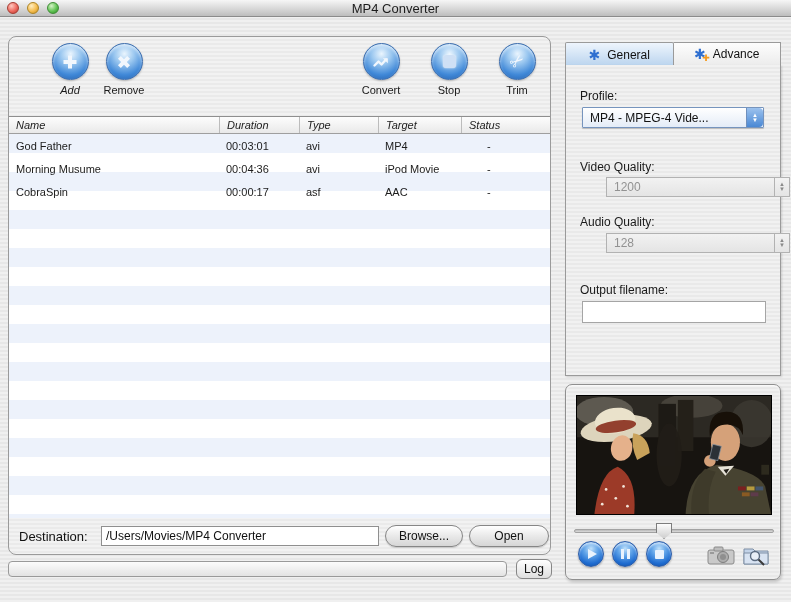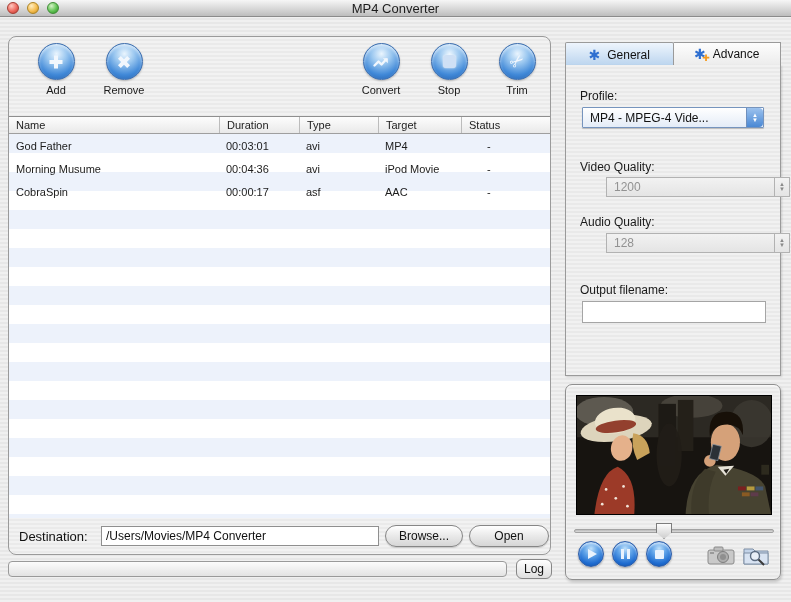--- a/index.html
+++ b/index.html
@@ -33,21 +33,21 @@
     box-shadow:inset 0 2px 3px rgba(255,255,255,.65), 0 1px 2px rgba(0,0,0,.25);
     display:flex; align-items:center; justify-content:center; }
   .tb-label { font-size:11px; color:#1a1a1a; margin-top:4px; }
   .glyph { width:20px; height:20px; display:block; }
   .scissors { font-size:17px; color:#f2f7fd; transform:rotate(-40deg); line-height:1; }
   .stop-square { width:13px; height:13px; border-radius:3px; background:#cfe0f5; box-shadow:0 0 2px rgba(255,255,255,.8); }
 
   
   .file-table { position:absolute; left:0px; top:79px; width:541px; height:402px; border-top:1px solid #8f8f8f; border-bottom:1px solid #bbb; background:#fff; }
   .thead { display:flex; height:17px; background:linear-gradient(#fdfdfd,#e9e9e9); border-bottom:1px solid #9f9f9f; font-size:11px; color:#222; }
-  .th { padding:2px 0 8px 7px; border-left:1px solid #bcbcbc; overflow:hidden; white-space:nowrap; }
+  .th { padding:2px 0 8px 7px; border-left:1px solid #bcbcbc; overflow:hidden; white-space:nowrap;font-style:italic; }
   .th:first-child { border-left:none; }
   .c-name{width:210px;} .c-dur{width:80px;} .c-type{width:79px;} .c-target{width:83px;} .c-status{flex:1;}
   .tbody { height:384px; background:repeating-linear-gradient(to bottom,#edf2fb 0 19px,#ffffff 19px 38px); }
   .trow { display:flex; height:23px; font-size:11px; color:#1c1c1c; align-items:center; }
   .td { padding-left:7px; overflow:hidden; white-space:nowrap; }
   .td.c-status { padding-left:26px; }
 
   
   .dest-row { position:absolute; left:0; top:488px; width:100%; height:26px; }
   .dest-label { position:absolute; left:10px; top:4px; font-size:13px; color:#111; }
@@ -129,21 +129,21 @@
   <div class="titlebar">
     <div class="tl red"></div>
     <div class="tl yellow"></div>
     <div class="tl green"></div>
     <div class="title">MP4 Converter</div>
   </div>
 
   <div class="left-panel">
 
     <div class="toolbar">
-      <div class="tb-btn" style="left:18px;">
+      <div class="tb-btn" style="left:32px;font-style:italic;">
         <div class="tb-circle">
             <svg class="glyph" viewBox="0 0 20 20">
               <path d="M8 3.5h4v4.5h4.5v4H12v4.5H8V12H3.5V8H8z" fill="#f2f7fd"></path>
             </svg>
           </div>
         <div class="tb-label">Add</div>
       </div>
       <div class="tb-btn" style="left:86px;">
         <div class="tb-circle">
             <svg class="glyph" viewBox="0 0 20 20">

